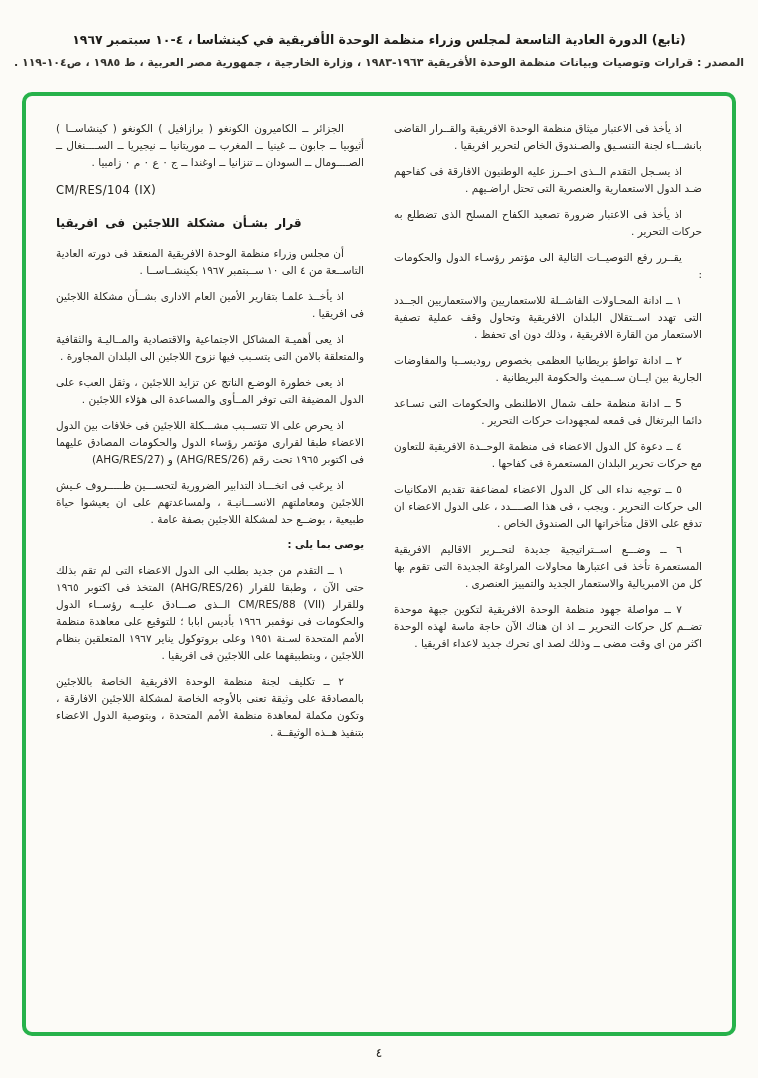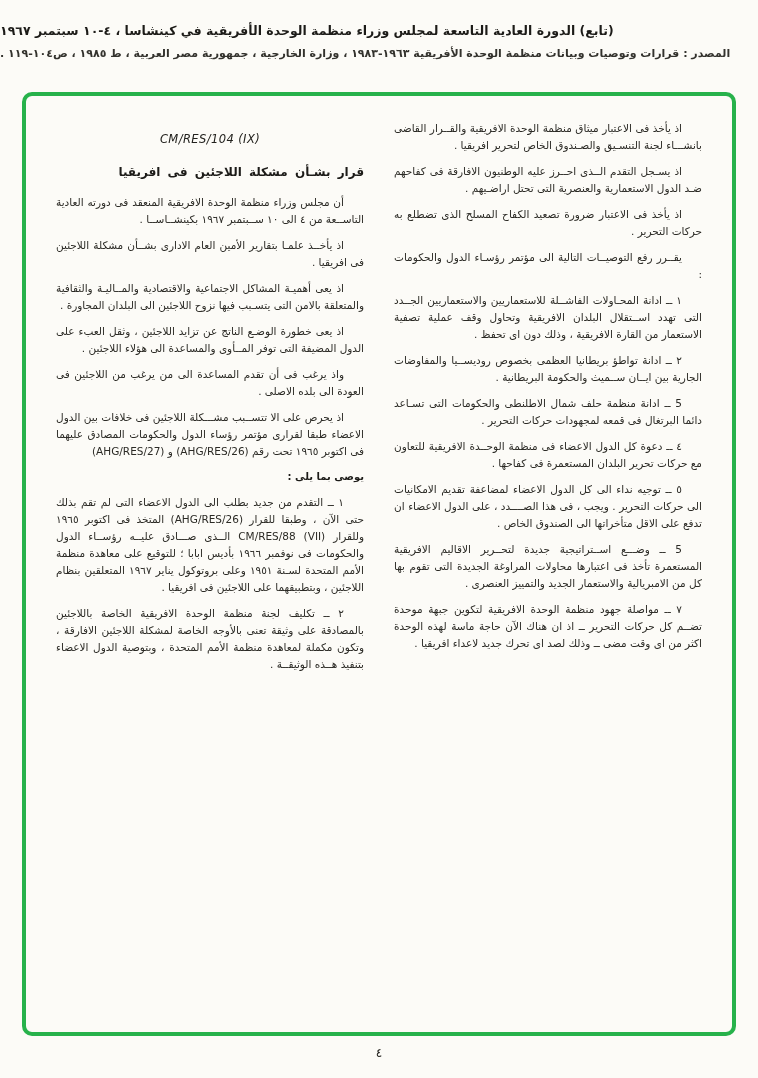--- a/index.html
+++ b/index.html
@@ -4,21 +4,21 @@
 <style>
   * { margin: 0; padding: 0; box-sizing: border-box; }
   html, body { width: 758px; height: 1078px; }
   body {
     background: #fcfbf7;
     font-family: "DejaVu Sans", sans-serif;
     color: #262521;
     position: relative;
     overflow: hidden;
   }
-  .header { text-align: left; padding-top: 23px; direction: rtl; }
+  .header { text-align: center; padding-top: 32px; direction: rtl; }
   .header-title {
     font-weight: bold;
     font-size: 12.5px;
     letter-spacing: 0.2px;
     color: #1c1b18;
   }
   .source-line {
     font-size: 11px;
     font-weight: bold;
     margin-top: 9px;
@@ -44,30 +44,29 @@
     direction: rtl;
     text-align: justify;
     font-size: 10.5px;
     line-height: 1.62;
     color: #2b2a25;
   }
   .col p { margin-bottom: 9px; text-indent: 20px; }
   .countries { text-indent: 20px; margin-bottom: 14px; }
   .res-code {
     direction: ltr;
-    text-align: center;
+    text-align: left;
     font-size: 11.5px;
     letter-spacing: 0.4px;
     margin: 10px 0 14px 0;
     color: #22211d;
-    font-style: italic;
   }
   .res-title {
     font-weight: bold;
-    text-align: right;
+    text-align: left;
     font-size: 12px;
     word-spacing: 3px;
     margin-bottom: 12px;
     color: #1c1b18;
   }
   .recommends {
     font-weight: bold;
     text-indent: 0 !important;
     font-size: 10px;
     margin-bottom: 9px;
@@ -98,34 +97,35 @@
     <div class="col">
         <p>اذ يأخذ فى الاعتبار ميثاق منظمة الوحدة الافريقية والقــرار القاضى بانشـــاء لجنة التنسـيق والصـندوق الخاص لتحرير افريقيا .</p>
         <p>اذ يسـجل التقدم الــذى احــرز عليه الوطنيون الافارقة فى كفاحهم ضـد الدول الاستعمارية والعنصرية التى تحتل اراضـيهم .</p>
         <p>اذ يأخذ فى الاعتبار ضرورة تصعيد الكفاح المسلح الذى تضطلع به حركات التحرير .</p>
         <p>يقــرر رفع التوصيــات التالية الى مؤتمر رؤسـاء الدول والحكومات :</p>
         <p>١ ــ ادانة المحـاولات الفاشــلة للاستعماريين والاستعماريين الجــدد التى تهدد اســتقلال البلدان الافريقية وتحاول وقف عملية تصفية الاستعمار من القارة الافريقية ، وذلك دون اى تحفظ .</p>
         <p>٢ ــ ادانة تواطؤ بريطانيا العظمى بخصوص روديســيا والمفاوضات الجارية بين ايــان ســميث والحكومة البريطانية .</p>
         <p>5 ــ ادانة منظمة حلف شمال الاطلنطى والحكومات التى تسـاعد دائما البرتغال فى قمعه لمجهودات حركات التحرير .</p>
         <p>٤ ــ دعوة كل الدول الاعضاء فى منظمة الوحــدة الافريقية للتعاون مع حركات تحرير البلدان المستعمرة فى كفاحها .</p>
         <p>٥ ــ توجيه نداء الى كل الدول الاعضاء لمضاعفة تقديم الامكانيات الى حركات التحرير . ويجب ، فى هذا الصــــدد ، على الدول الاعضاء ان تدفع على الاقل متأخراتها الى الصندوق الخاص .</p>
-        <p>5 ــ وضـــع اســتراتيجية جديدة لتحــرير الاقاليم الافريقية المستعمرة تأخذ فى اعتبارها محاولات المراوغة الجديدة التى تقوم بها كل من الامبريالية والاستعمار الجديد والتمييز العنصرى .</p>
+        <p>٦ ــ وضـــع اســتراتيجية جديدة لتحــرير الاقاليم الافريقية المستعمرة تأخذ فى اعتبارها محاولات المراوغة الجديدة التى تقوم بها كل من الامبريالية والاستعمار الجديد والتمييز العنصرى .</p>
         <p>٧ ــ مواصلة جهود منظمة الوحدة الافريقية لتكوين جبهة موحدة تضــم كل حركات التحرير ــ اذ ان هناك الآن حاجة ماسة لهذه الوحدة اكثر من اى وقت مضى ــ وذلك لصد اى تحرك جديد لاعداء افريقيا .</p>
       </div>
 
     <div class="col">
+      <p class="countries">الجزائر ــ الكاميرون الكونغو ( برازافيل ) الكونغو ( كينشاســا ) أثيوبيا ــ جابون ــ غينيا ــ المغرب ــ موريتانيا ــ نيجيريا ــ الســــنغال ــ الصــــومال ــ السودان ــ تنزانيا ــ اوغندا ــ ج ٠ ع ٠ م ٠ زامبيا .</p>
       <div class="res-code">CM/RES/104  (IX)</div>
       <div class="res-title">قرار بشـأن مشكلة اللاجئين فى افريقيا</div>
       <div>
           <p>أن مجلس وزراء منظمة الوحدة الافريقية المنعقد فى دورته العادية التاســعة من ٤ الى ١٠ ســبتمبر ١٩٦٧ بكينشــاســا .</p>
           <p>اذ يأخــذ علمـا بتقارير الأمين العام الادارى بشــأن مشكلة اللاجئين فى افريقيا .</p>
           <p>اذ يعى أهميـة المشاكل الاجتماعية والاقتصادية والمــاليـة والثقافية والمتعلقة بالامن التى يتسـبب فيها نزوح اللاجئين الى البلدان المجاورة .</p>
           <p>اذ يعى خطورة الوضـع الناتج عن تزايد اللاجئين ، وثقل العبء على الدول المضيفة التى توفر المــأوى والمساعدة الى هؤلاء اللاجئين .</p>
-          <p>واذ يرغب فى أن تقدم المساعدة الى من يرغب من اللاجئين فى العودة الى بلده الاصلى .</p>
           <p>اذ يحرص على الا تتســبب مشـــكلة اللاجئين فى خلافات بين الدول الاعضاء طبقا لقرارى مؤتمر رؤساء الدول والحكومات المصادق عليهما فى اكتوبر ١٩٦٥ تحت رقم (AHG/RES/26) و (AHG/RES/27)</p>
+          <p>اذ يرغب فى اتخـــاذ التدابير الضرورية لتحســـين ظـــــروف عـيش اللاجئين ومعاملتهم الانســـانيـة ، ولمساعدتهم على ان يعيشوا حياة طبيعية ، بوضــع حد لمشكلة اللاجئين بصفة عامة .</p>
         </div>
       <p class="recommends">يوصى بما يلى :</p>
       <div>
           <p>١ ــ التقدم من جديد بطلب الى الدول الاعضاء التى لم تقم بذلك حتى الآن ، وطبقا للقرار (AHG/RES/26) المتخذ فى اكتوبر ١٩٦٥ وللقرار (CM/RES/88 (VII الــذى صـــادق عليــه رؤســاء الدول والحكومات فى نوفمبر ١٩٦٦ بأديس ابابا ؛ للتوقيع على معاهدة منظمة الأمم المتحدة لسـنة ١٩٥١ وعلى بروتوكول يناير ١٩٦٧ المتعلقين بنظام اللاجئين ، وبتطبيقهما على اللاجئين فى افريقيا .</p>
           <p>٢ ــ تكليف لجنة منظمة الوحدة الافريقية الخاصة باللاجئين بالمصادقة على وثيقة تعنى بالأوجه الخاصة لمشكلة اللاجئين الافارقة ، وتكون مكملة لمعاهدة منظمة الأمم المتحدة ، وبتوصية الدول الاعضاء بتنفيذ هــذه الوثيقــة .</p>
         </div>
     </div>
 
   </div>
 

